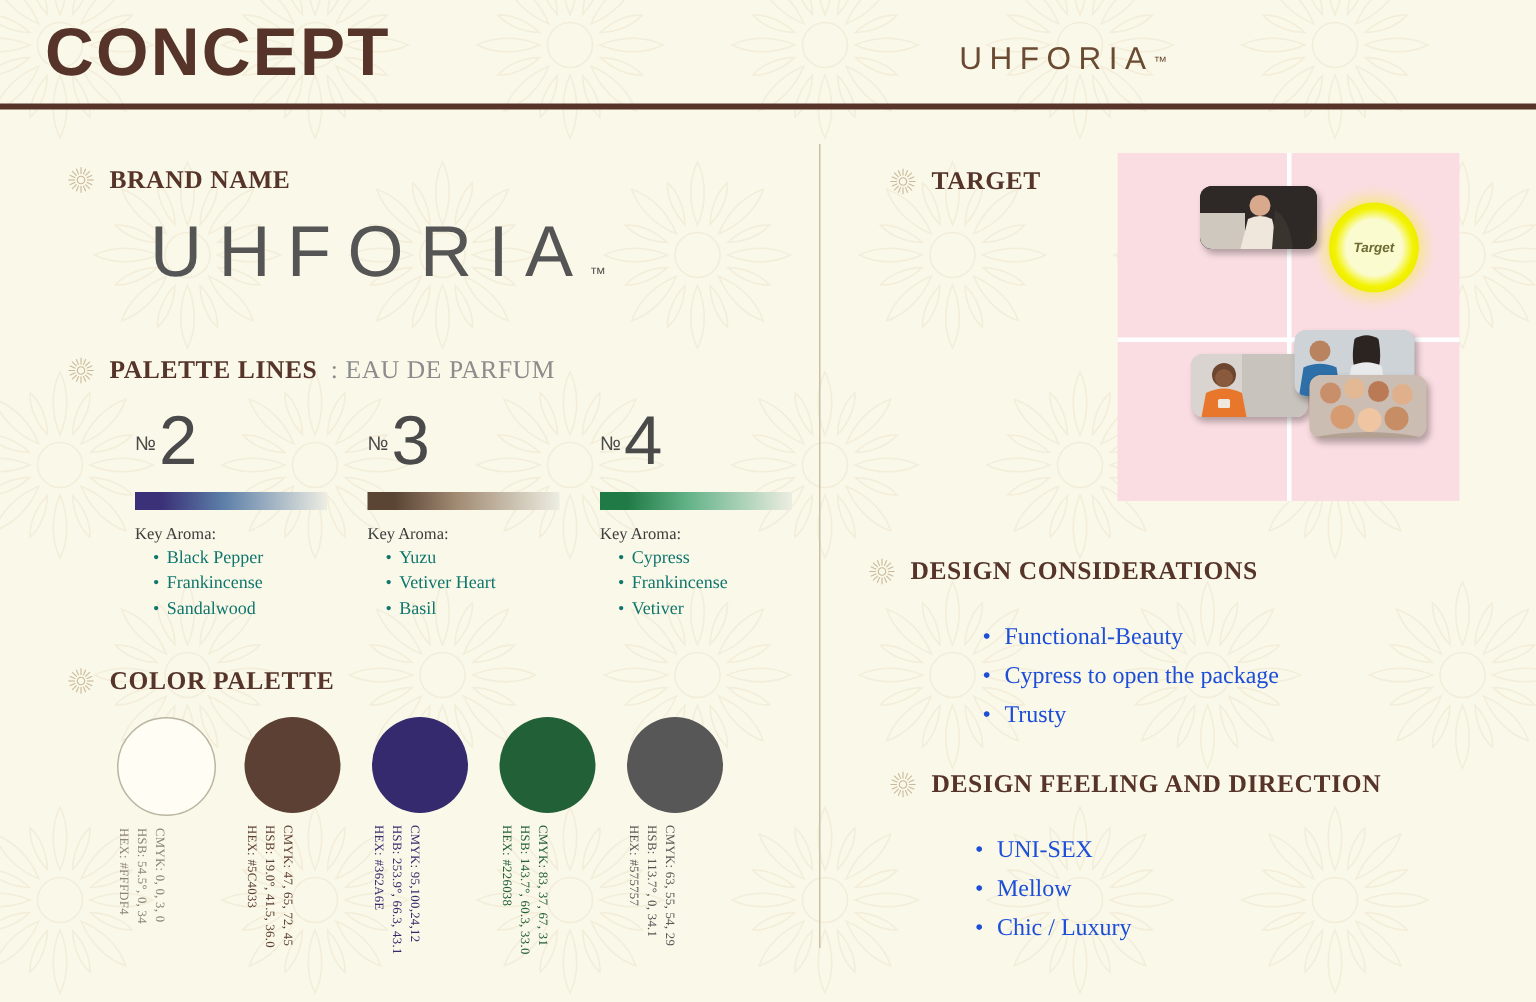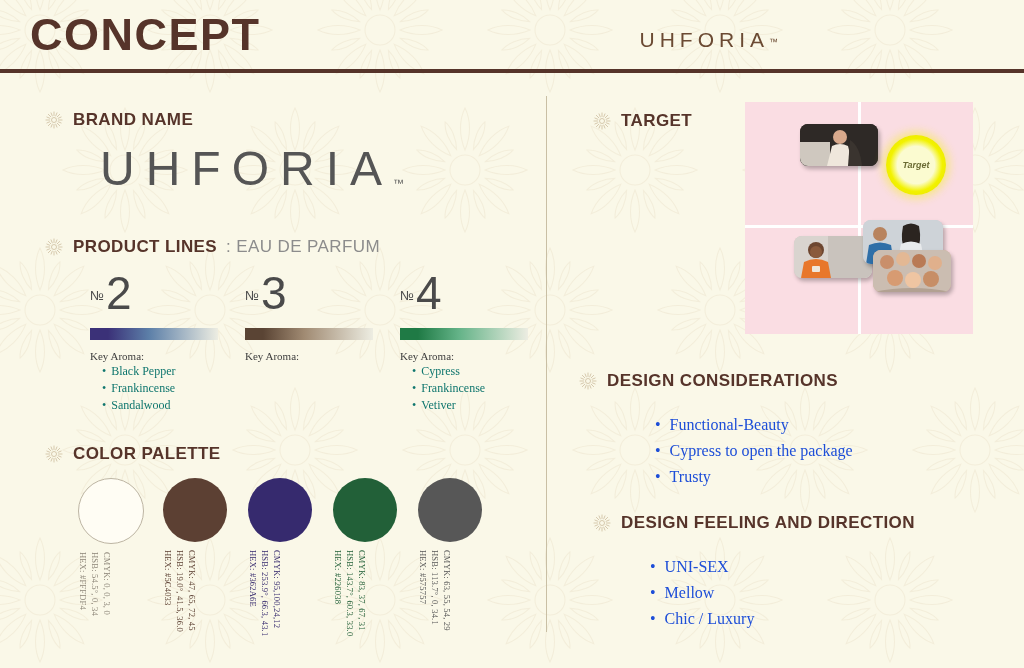--- a/index.html
+++ b/index.html
@@ -33,21 +33,21 @@
   .rule{
     position:absolute;left:0;top:69px;width:1024px;height:4px;
     background:#56342A;z-index:2;
   }
   .divider{
     position:absolute;left:546px;top:96px;width:1px;height:536px;
     background:#C9BFA4;z-index:2;
   }
 
   
-  .sec{position:absolute;display:flex;align-items:center;gap:9px;}
+  .sec{position:absolute;display:flex;align-items:center;gap:9px;font-family:Liberation Serif, serif;}
   .sun{width:20px;height:20px;flex:0 0 20px;display:block;}
   .sec-label{
     font-size:17px;font-weight:bold;color:#56342A;letter-spacing:.4px;
     white-space:nowrap;
   }
   .sec-sub{
     font-size:17px;font-weight:400;color:#8C8C8C;letter-spacing:.4px;
     white-space:nowrap;
   }
 
@@ -243,21 +243,21 @@
         <path d="M-5,-12 L-10,-24"></path>
           <path d="M5,12 L10,24"></path>
         <path d="M5,-12 L10,-24"></path>
           <path d="M-5,12 L-10,24"></path>
         <path d="M-12,-5 L-24,-10"></path>
           <path d="M12,5 L24,10"></path>
         <path d="M12,-5 L24,-10"></path>
           <path d="M-12,5 L-24,10"></path>
       </g>
     </svg>
-    <span class="sec-label">PRODUCT LINES</span>
+    <span class="sec-label">PALETTE LINES</span>
     <span class="sec-sub">: EAU DE PARFUM</span>
   </div>
 
   <div class="plines">
 
     <div class="pline" style="left:0;">
       <div class="pl-num">
         <span class="pl-no">№</span>
         <span class="pl-digit">2</span>
       </div>
@@ -270,20 +270,25 @@
       </ul>
     </div>
 
     <div class="pline" style="left:155px;">
       <div class="pl-num">
         <span class="pl-no">№</span>
         <span class="pl-digit">3</span>
       </div>
       <div class="pl-bar" id="bar1" style="background: linear-gradient(to right, rgb(90, 68, 52) 0%, rgb(90, 68, 52) 14%, rgb(160, 138, 114) 46%, rgb(237, 237, 226) 100%);"></div>
       <div class="pl-key">Key Aroma:</div>
+      <ul class="pl-list">
+        <li>Yuzu</li>
+        <li>Vetiver Heart</li>
+        <li>Basil</li>
+      </ul>
     </div>
 
     <div class="pline" style="left:310px;">
       <div class="pl-num">
         <span class="pl-no">№</span>
         <span class="pl-digit">4</span>
       </div>
       <div class="pl-bar" id="bar2" style="background: linear-gradient(to right, rgb(31, 122, 69) 0%, rgb(31, 122, 69) 14%, rgb(100, 179, 136) 46%, rgb(237, 237, 226) 100%);"></div>
       <div class="pl-key">Key Aroma:</div>
       <ul class="pl-list">

